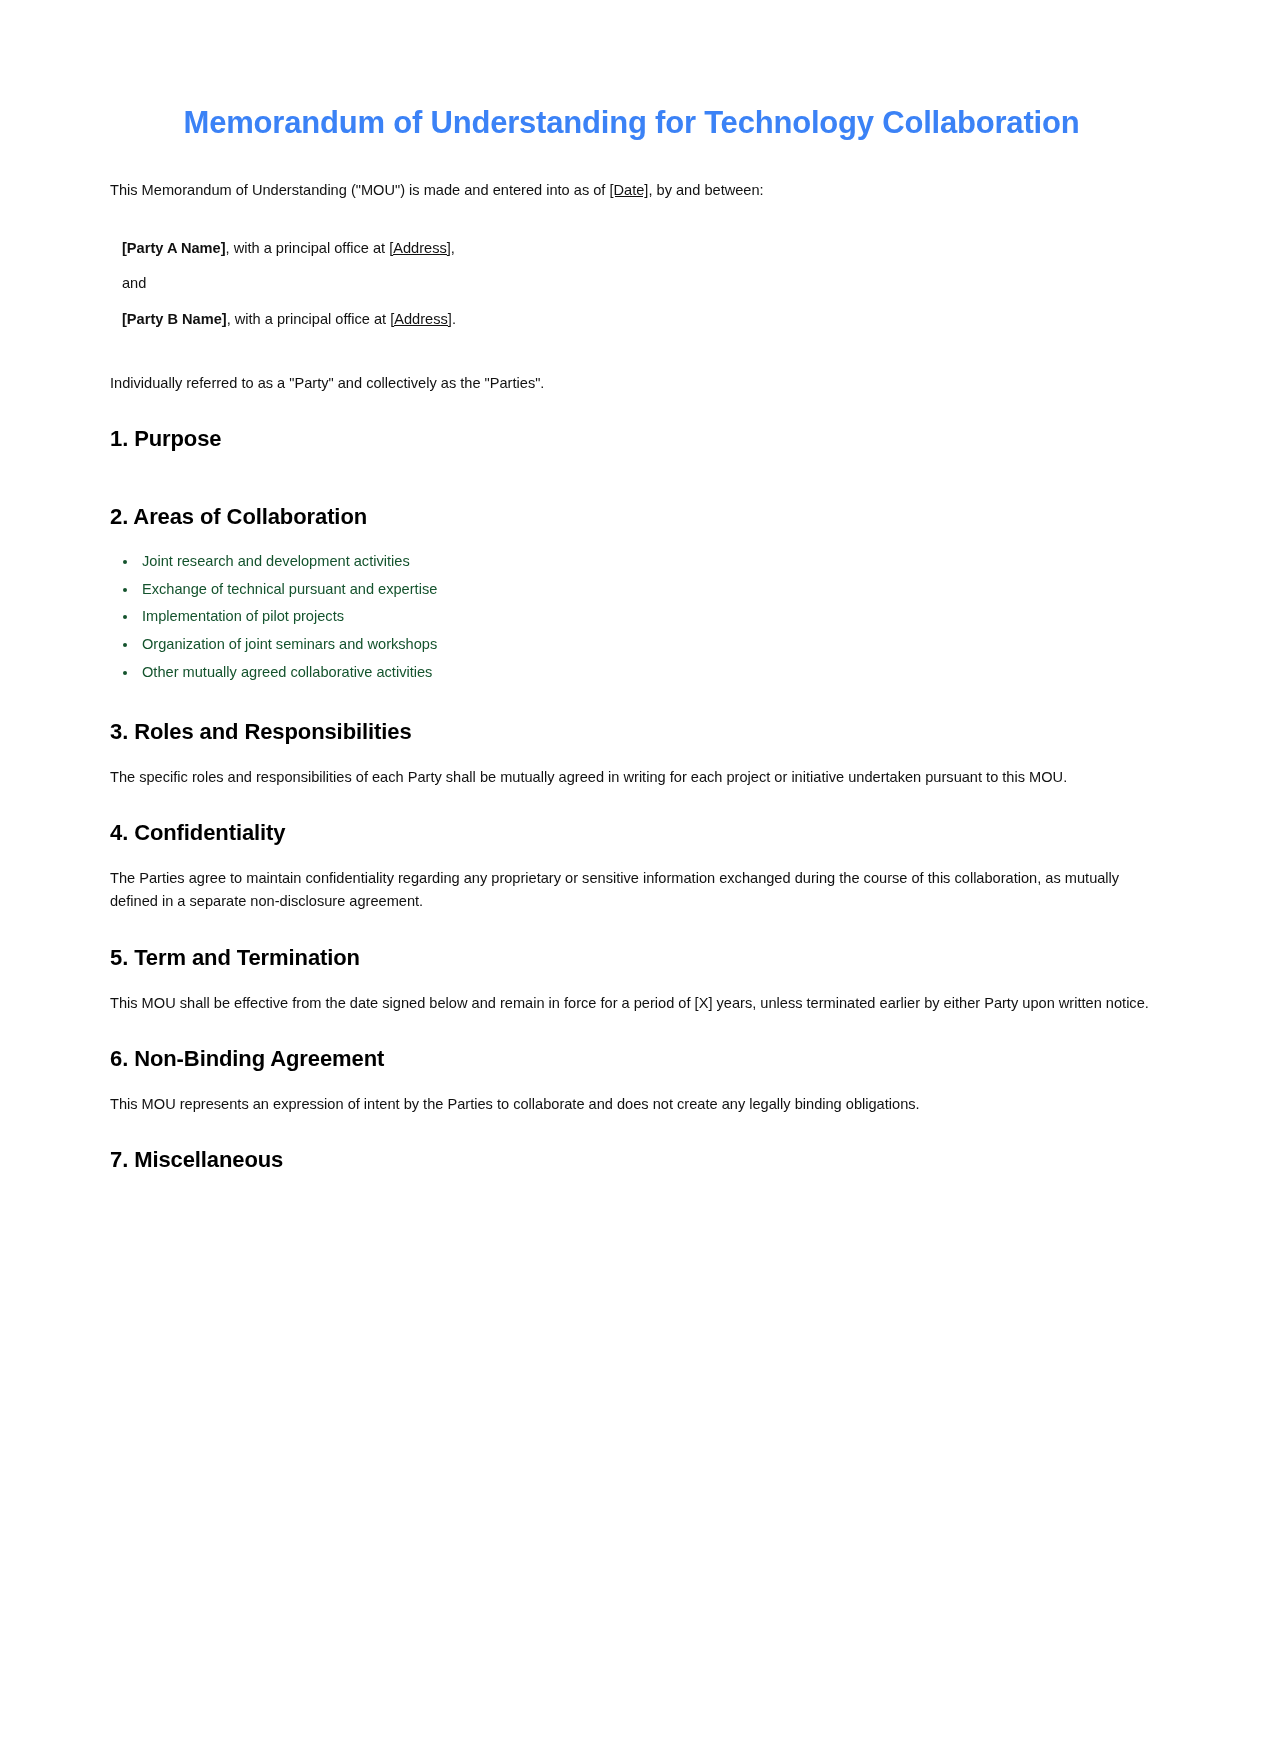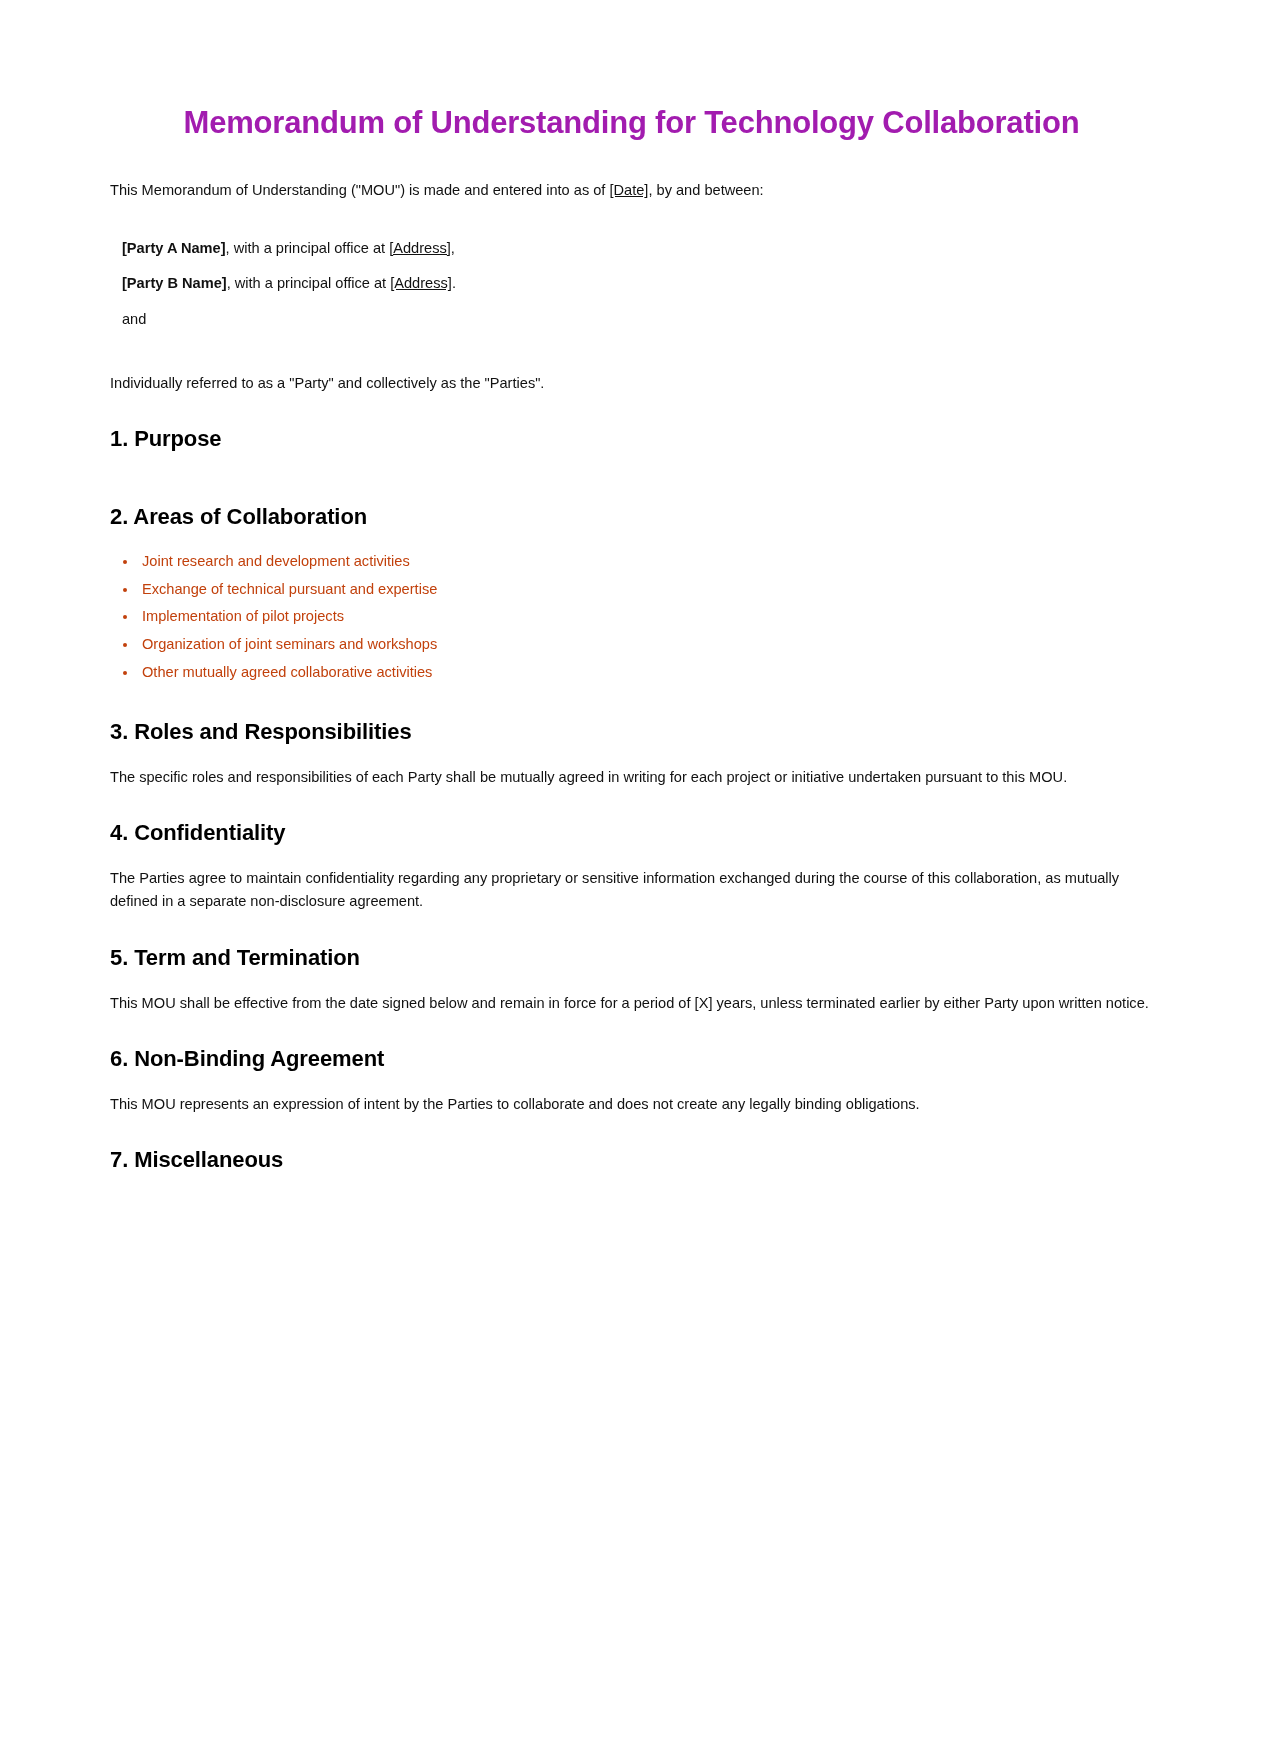--- a/index.html
+++ b/index.html
@@ -36,21 +36,21 @@
   }
   h1.doc-title {
     text-align: center;
     font-size: 31px;
     font-weight: bold;
     letter-spacing: -0.2px;
     margin: 0;
     padding-top: 104px;
     padding-bottom: 0;
     line-height: 1.2;
-    color: #a21caf;
+    color: #3b82f6;
   }
   p.para {
     font-size: 14.6px;
     line-height: 1.62;
     margin: 0;
     color: #111;
   }
   .sp-after-title { height: 38px; }
   .sp-para { height: 22px; }
   .sp-block { height: 28px; }
@@ -71,21 +71,21 @@
 
   ul.bullets {
     margin: 0;
     padding-left: 28px;
     list-style-type: disc;
   }
   ul.bullets li {
     font-size: 14.6px;
     line-height: 1.58;
     margin: 0 0 4.5px 0;
-    color: #c2410c;
+    color: #14532d;
     padding-left: 4px;
   }
   ul.bullets li::marker { font-size: 13px; }
 </style>
 </head>
 <body>
 
 <div class="page">
   <div class="doc-clip">
     <div class="doc-body">
@@ -93,22 +93,22 @@
       <h1 class="doc-title">Memorandum of Understanding for Technology Collaboration</h1>
 
       <div class="sp-after-title"></div>
 
       <p class="para"><span>This Memorandum of Understanding ("MOU") is made and entered into as of </span><u>[Date]</u><span>, by and between:</span></p>
 
       <div class="sp-para"></div>
 
       <div class="parties-block">
         <p class="para"><b>[Party A Name]</b><span>, with a principal office at </span><u>[Address]</u><span>,</span></p>
+        <p class="para">and</p>
         <p class="para"><b>[Party B Name]</b><span>, with a principal office at </span><u>[Address]</u><span>.</span></p>
-        <p class="para">and</p>
       </div>
 
       <div class="sp-block"></div>
 
       <p class="para">Individually referred to as a "Party" and collectively as the "Parties".</p>
 
       <div class="sp-heading-top"></div>
       <h2 class="sec-heading">1. Purpose</h2>
       <div class="sp-heading-bottom"></div>
 

